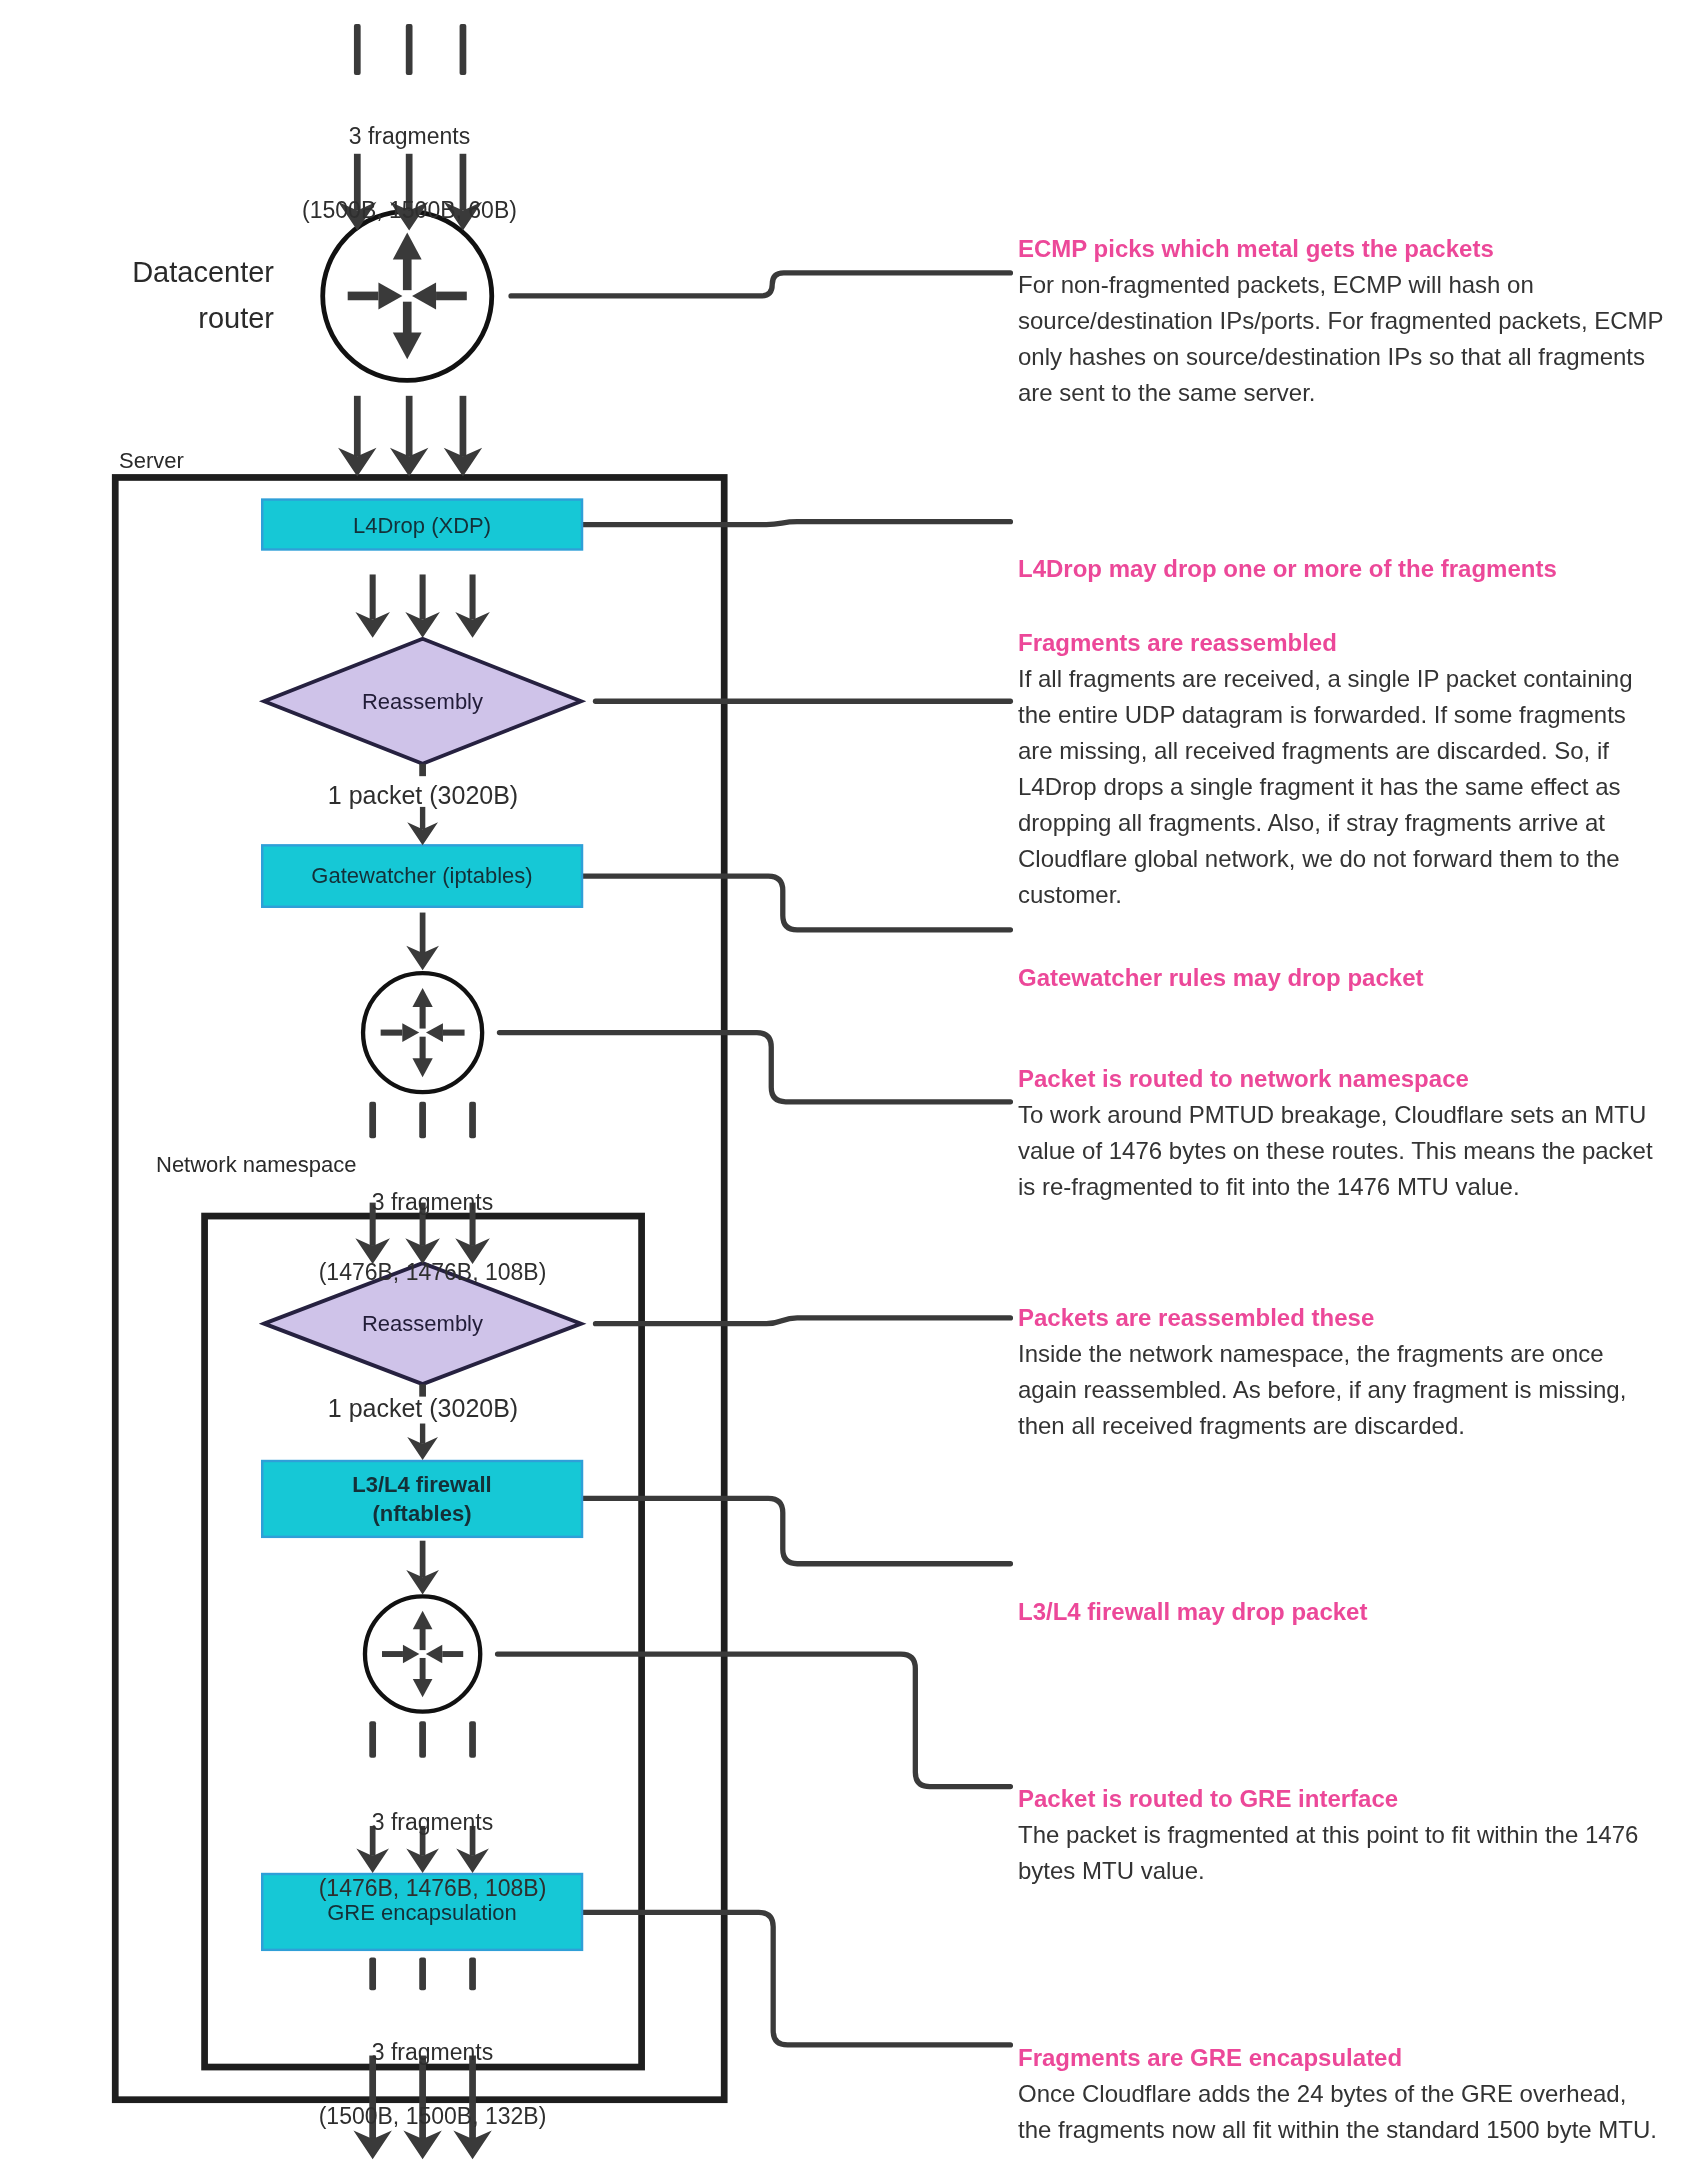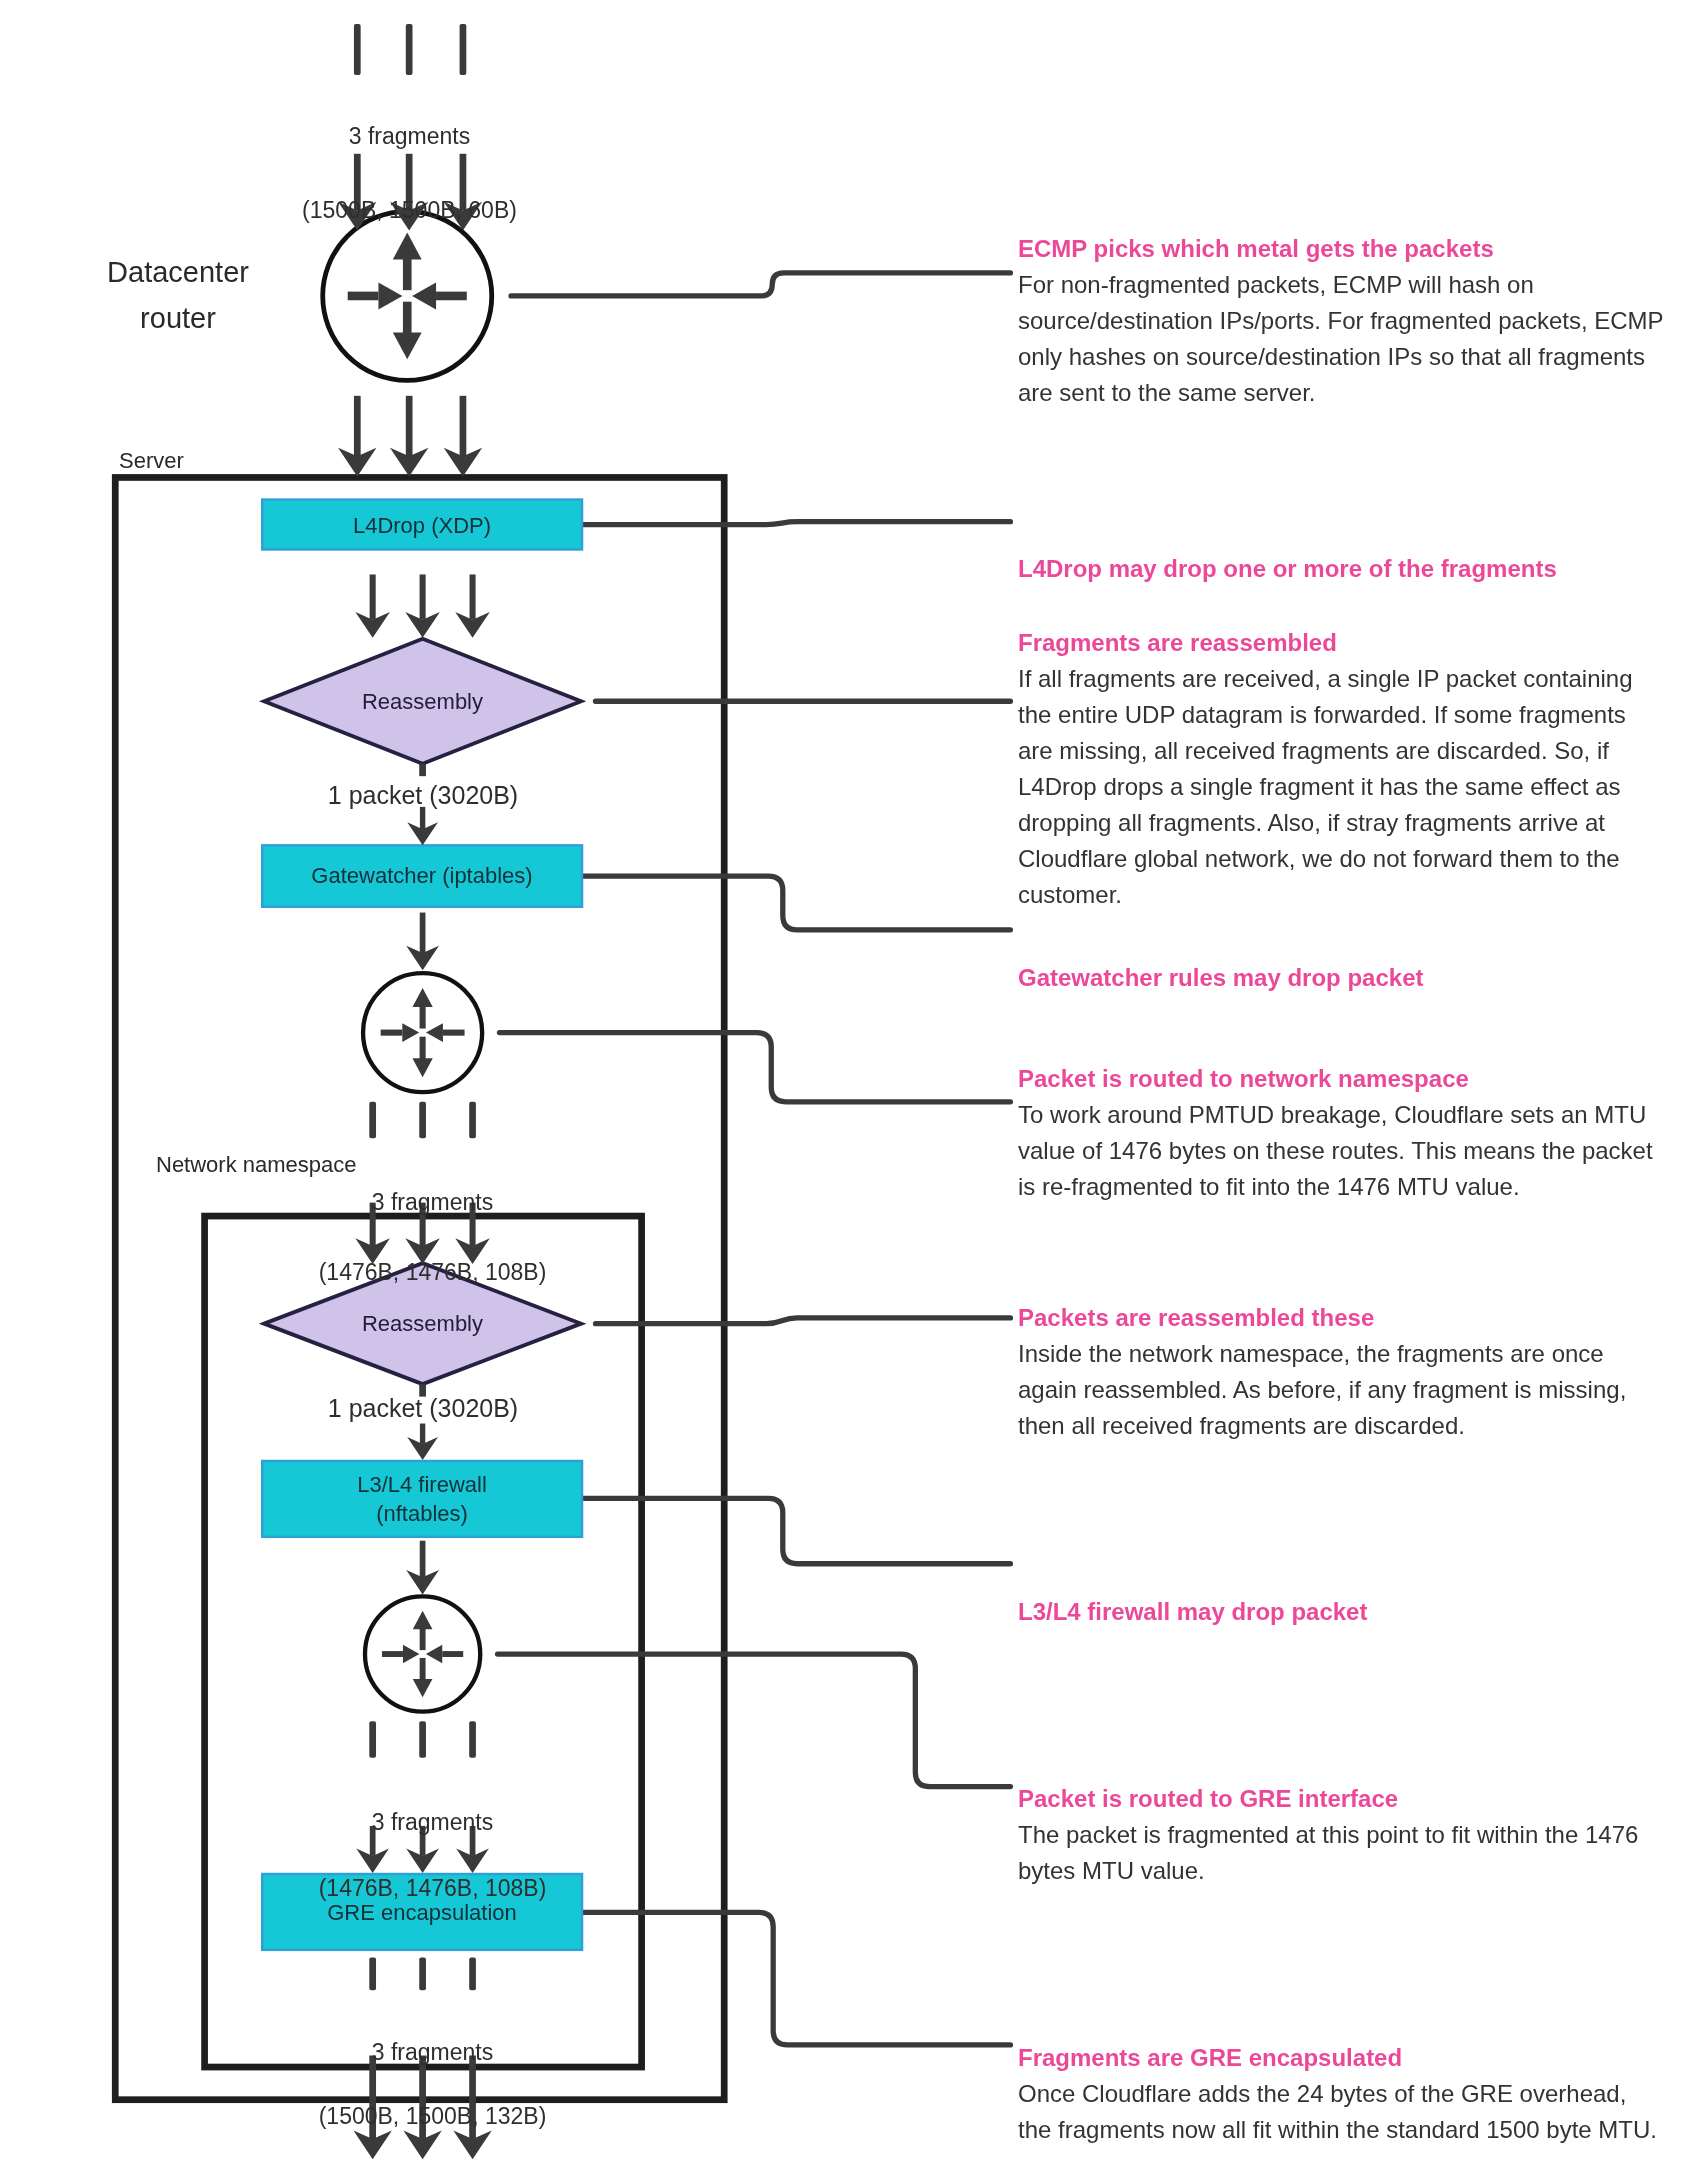--- a/index.html
+++ b/index.html
@@ -13,21 +13,21 @@
   .frag2{width:403px;text-align:center;font-size:23px;line-height:34px;color:#2e2e2e;}
   .nodelabel{
     position:absolute;display:flex;align-items:center;justify-content:center;
     flex-direction:column;font-size:22px;color:#143038;text-align:center;line-height:29px;
   }
   .diamondlabel{
     position:absolute;display:flex;align-items:center;justify-content:center;
     font-size:22px;color:#221d38;text-align:center;
   }
   .boxtag{position:absolute;font-size:22px;color:#2a2a2a;}
-  .bigtag{position:absolute;font-size:29px;line-height:46px;text-align:center;color:#2a2a2a;}
+  .bigtag{position:absolute;font-size:29px;line-height:46px;text-align:right;color:#2a2a2a;}
   .packet{position:absolute;width:384px;text-align:center;font-size:25px;color:#2e2e2e;}
   .ann{position:absolute;left:1018px;width:646px;}
   .ann-h{font-size:24px;font-weight:bold;line-height:37px;color:#ec4899;margin-top:47px;}
   .ann-b{font-size:24px;line-height:36px;color:#333333;}
   .solid{fill:var(--line);stroke:none;}
   .bigbox{fill:none;stroke:var(--border);stroke-width:7;}
   .cyanbox{fill:var(--cyan);stroke:var(--cyanb);stroke-width:2.5;}
   .diamond{fill:var(--purple);stroke:var(--purpleb);stroke-width:4;}
   .routerring{fill:#fff;stroke:#111;}
   .connector{stroke:var(--line);stroke-width:5.5;fill:none;stroke-linecap:round;}
@@ -227,21 +227,21 @@
 
   <div class="txt frag2" style="left:231px;top:1143px;line-height:35px;"><span>3 fragments</span><br>
     <span>(1476B, 1476B, 108B)</span></div>
 
   <div class="boxtag" style="left:156px;top:1147px;width:231px;line-height:35px;">Network namespace</div>
 
   <div class="diamondlabel" style="left:264px;top:1263px;width:317px;height:121px;">Reassembly</div>
 
   <div class="packet" style="left:231px;top:1394px;">1 packet (3020B)</div>
 
-  <div class="nodelabel" style="left:262px;top:1461px;width:320px;height:76px;">
+  <div class="nodelabel" style="left:262px;top:1461px;width:320px;height:76px;font-weight:bold;">
       <span>L3/L4 firewall</span>
       <span>(nftables)</span>
     </div>
 
   <div class="txt frag2" style="left:231px;top:1764px;line-height:33px;"><span>3 fragments</span><br>
     <span>(1476B, 1476B, 108B)</span></div>
 
   <div class="nodelabel" style="left:262px;top:1874px;width:320px;height:76px;">GRE encapsulation</div>
 
   <div class="txt frag2" style="left:231px;top:1994px;line-height:32px;"><span>3 fragments</span><br>

